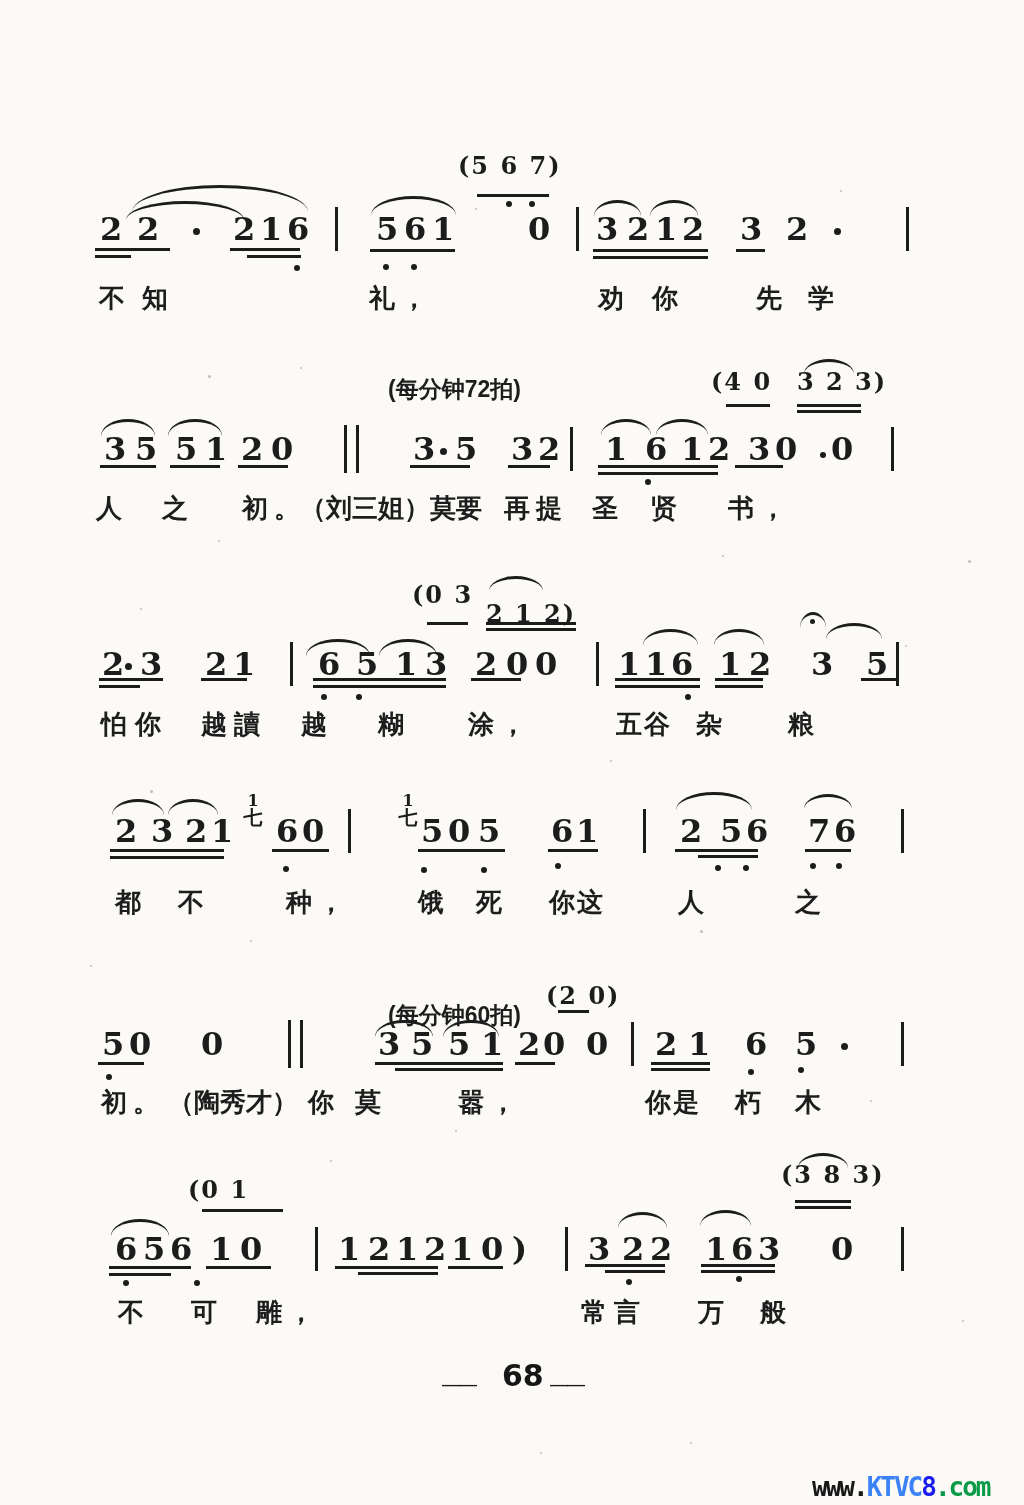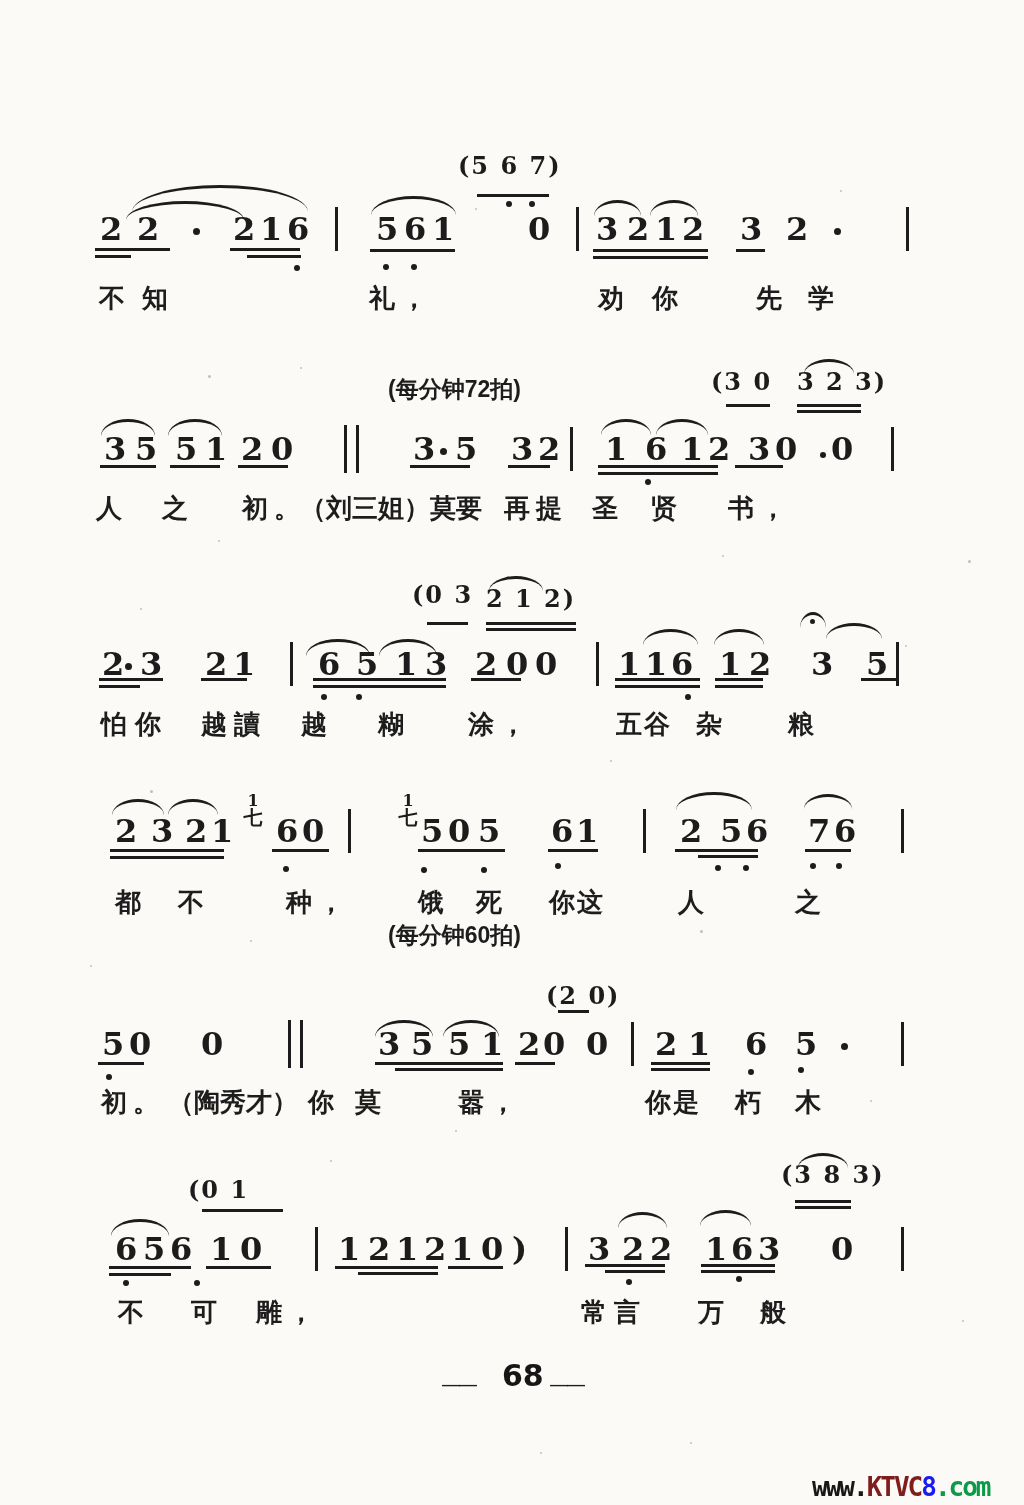--- a/index.html
+++ b/index.html
@@ -134,21 +134,21 @@
         <div class="uline" style="left: 797px; width: 64px; top: 404px;"></div>
         <div class="uline" style="left: 797px; width: 64px; top: 410px;"></div>
         <div class="slur" style="left: 101px; top: 419px; width: 54px; height: 14px;"></div>
         <div class="slur" style="left: 168px; top: 419px; width: 54px; height: 14px;"></div>
         <div class="slur" style="left: 601px; top: 419px; width: 50px; height: 13px;"></div>
         <div class="slur" style="left: 656px; top: 419px; width: 52px; height: 13px;"></div>
         <div class="slur" style="left: 804px; top: 359px; width: 50px; height: 12px;"></div>
         <div class="odot" style="left: 645px; top: 479px;"></div>
         <div class="odot" style="left: 820px; top: 452px;"></div>
         <div class="ann-cjk" style="left: 388px; top: 378px;">(每分钟72拍)</div>
-        <div class="ann-num" style="left: 711px; top: 370px;">(3 0</div>
+        <div class="ann-num" style="left: 711px; top: 370px;">(4 0</div>
         <div class="ann-num" style="left: 797px; top: 370px;">3 2 3)</div>
         <div class="lyr" style="left: 96px; top: 494px;">人</div>
         <div class="lyr" style="left: 162px; top: 494px;">之</div>
         <div class="lyr" style="left: 242px; top: 494px;">初。</div>
         <div class="lyr tight" style="left: 300px; top: 494px;">（刘三姐）莫要</div>
         <div class="lyr" style="left: 504px; top: 494px;">再</div>
         <div class="lyr" style="left: 536px; top: 494px;">提</div>
         <div class="lyr" style="left: 592px; top: 494px;">圣</div>
         <div class="lyr" style="left: 651px; top: 494px;">贤</div>
         <div class="lyr" style="left: 728px; top: 494px;">书，</div>
@@ -197,21 +197,21 @@
         <div class="slur" style="left: 826px; top: 623px; width: 56px; height: 13px;"></div>
         <div class="slur" style="left: 489px; top: 576px; width: 54px; height: 12px;"></div>
         <div class="odot" style="left: 321px; top: 694px;"></div>
         <div class="odot" style="left: 356px; top: 694px;"></div>
         <div class="odot" style="left: 685px; top: 694px;"></div>
         <div class="ferm" style="left: 800px; top: 612px;">
           <div class="arc"></div>
           <div class="pt"></div>
         </div>
         <div class="ann-num" style="left: 412px; top: 583px;">(0 3</div>
-        <div class="ann-num" style="left: 486px; top: 587px;">2 1 2)</div>
+        <div class="ann-num" style="left: 486px; top: 602px;">2 1 2)</div>
         <div class="lyr" style="left: 101px; top: 710px;">怕</div>
         <div class="lyr" style="left: 135px; top: 710px;">你</div>
         <div class="lyr" style="left: 201px; top: 710px;">越</div>
         <div class="lyr" style="left: 234px; top: 710px;">讀</div>
         <div class="lyr" style="left: 301px; top: 710px;">越</div>
         <div class="lyr" style="left: 378px; top: 710px;">糊</div>
         <div class="lyr" style="left: 468px; top: 710px;">涂，</div>
         <div class="lyr" style="left: 616px; top: 710px;">五</div>
         <div class="lyr" style="left: 644px; top: 710px;">谷</div>
         <div class="lyr" style="left: 696px; top: 710px;">杂</div>
@@ -299,21 +299,21 @@
         <div class="uline" style="left: 395px; width: 108px; top: 1068px;"></div>
         <div class="uline" style="left: 515px; width: 40px; top: 1062px;"></div>
         <div class="uline" style="left: 651px; width: 59px; top: 1062px;"></div>
         <div class="uline" style="left: 651px; width: 59px; top: 1068px;"></div>
         <div class="uline" style="left: 558px; width: 31px; top: 1010px;"></div>
         <div class="slur" style="left: 375px; top: 1020px; width: 58px; height: 14px;"></div>
         <div class="slur" style="left: 443px; top: 1020px; width: 56px; height: 14px;"></div>
         <div class="odot" style="left: 106px; top: 1074px;"></div>
         <div class="odot" style="left: 748px; top: 1069px;"></div>
         <div class="odot" style="left: 798px; top: 1067px;"></div>
-        <div class="ann-cjk" style="left: 388px; top: 924px;">(每分钟60拍)</div>
+        <div class="ann-cjk" style="left: 388px; top: 1004px;">(每分钟60拍)</div>
         <div class="ann-num" style="left: 546px; top: 984px;">(2 0)</div>
         <div class="lyr" style="left: 101px; top: 1088px;">初。</div>
         <div class="lyr tight" style="left: 168px; top: 1088px;">（陶秀才）</div>
         <div class="lyr" style="left: 308px; top: 1088px;">你</div>
         <div class="lyr" style="left: 355px; top: 1088px;">莫</div>
         <div class="lyr" style="left: 458px; top: 1088px;">嚣，</div>
         <div class="lyr" style="left: 645px; top: 1088px;">你</div>
         <div class="lyr" style="left: 673px; top: 1088px;">是</div>
         <div class="lyr" style="left: 735px; top: 1088px;">朽</div>
         <div class="lyr" style="left: 795px; top: 1088px;">木</div>
@@ -393,14 +393,14 @@
       <div class="speck" style="left: 610px; top: 760px; width: 2px; height: 2px;"></div>
       <div class="speck" style="left: 330px; top: 1160px; width: 2px; height: 2px;"></div>
     </div>
 
   <div>
     <span class="fdash" style="left:441px;top:1372px">——</span>
     <span class="fnum" style="left:502px;top:1358px">68</span>
     <span class="fdash" style="left:549px;top:1372px">——</span>
   </div>
 
-  <div class="wm" id="watermark"><span style="color: rgb(24, 24, 24);">www.</span><span style="color: #7f1d1d;">KTVC</span><span style="color: rgb(27, 27, 239);">8</span><span style="color: rgb(10, 154, 72);">.com</span></div>
+  <div class="wm" id="watermark"><span style="color: rgb(24, 24, 24);">www.</span><span style="color: #3b82f6;">KTVC</span><span style="color: rgb(27, 27, 239);">8</span><span style="color: rgb(10, 154, 72);">.com</span></div>
 </div>
 
 </body></html>

